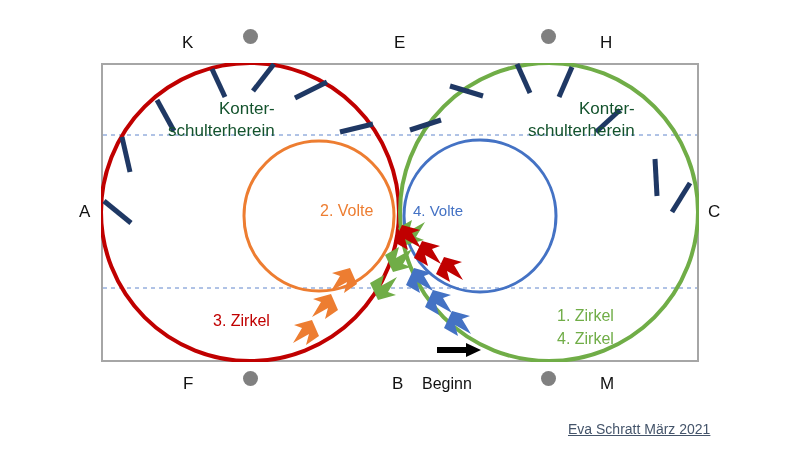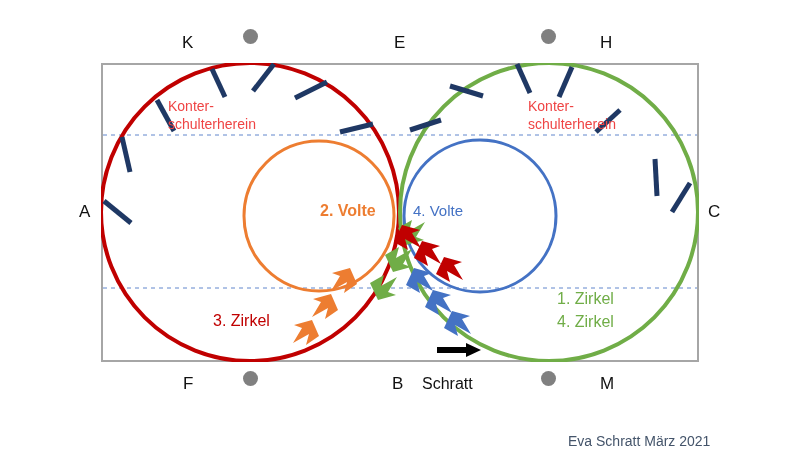--- a/index.html
+++ b/index.html
@@ -33,29 +33,29 @@
     letter-spacing: 0.2px;
   }
   .marker-dot {
     position: absolute;
     width: 15px;
     height: 15px;
     border-radius: 50%;
     background: #808080;
   }
   .konter {
-    font-size: 14px;
-    color: #ef4444;
+    font-size: 17px;
+    color: #14532d;
     line-height: 1.28;
-    text-align: left;
+    text-align: right;
   }
   .volte-left   { font-size: 16px; color: #ED7D31; }
   .volte-right  { font-size: 15px; color: #4472C4; }
   .zirkel-red   { font-size: 16px; color: #C00000; }
-  .zirkel-green { font-size: 16px; color: #70AD47; line-height: 1.45; }
+  .zirkel-green { font-size: 16px; color: #70AD47; line-height: 1.45; margin-top: 17px; }
   .beginn       { font-size: 16px; color: #111111; }
   .credit       { font-size: 14px; color: #44546A; }
 </style>
 </head>
 <body>
 
 <div id="stage">
 
   <svg id="svg-root" viewBox="0 0 800 450">
     <defs>
@@ -149,26 +149,26 @@
   <div class="lbl konter" style="left:168px; top:98px;">
     <div>Konter-</div>
     <div>schulterherein</div>
   </div>
 
   <div class="lbl konter" style="left:528px; top:98px;">
     <div>Konter-</div>
     <div>schulterherein</div>
   </div>
 
-  <div class="lbl volte-left" style="left:320px; top:203px;font-weight:bold;">2. Volte</div>
+  <div class="lbl volte-left" style="left:320px; top:203px;">2. Volte</div>
   <div class="lbl volte-right" style="left:413px; top:203px;">4. Volte</div>
 
   <div class="lbl zirkel-red" style="left:213px; top:313px;">3. Zirkel</div>
   <div class="lbl zirkel-green" style="left:557px; top:287px;">
     <div>1. Zirkel</div>
     <div>4. Zirkel</div>
   </div>
 
-  <div class="lbl beginn" style="left:422px; top:376px;">Schratt</div>
+  <div class="lbl beginn" style="left:422px; top:376px;">Beginn</div>
 
-  <div class="lbl credit" style="left:568px; top:434px;">Eva Schratt März 2021</div>
+  <div class="lbl credit" style="left:568px; top:422px;text-decoration:underline;">Eva Schratt März 2021</div>
 
 </div>
 
 </body></html>

